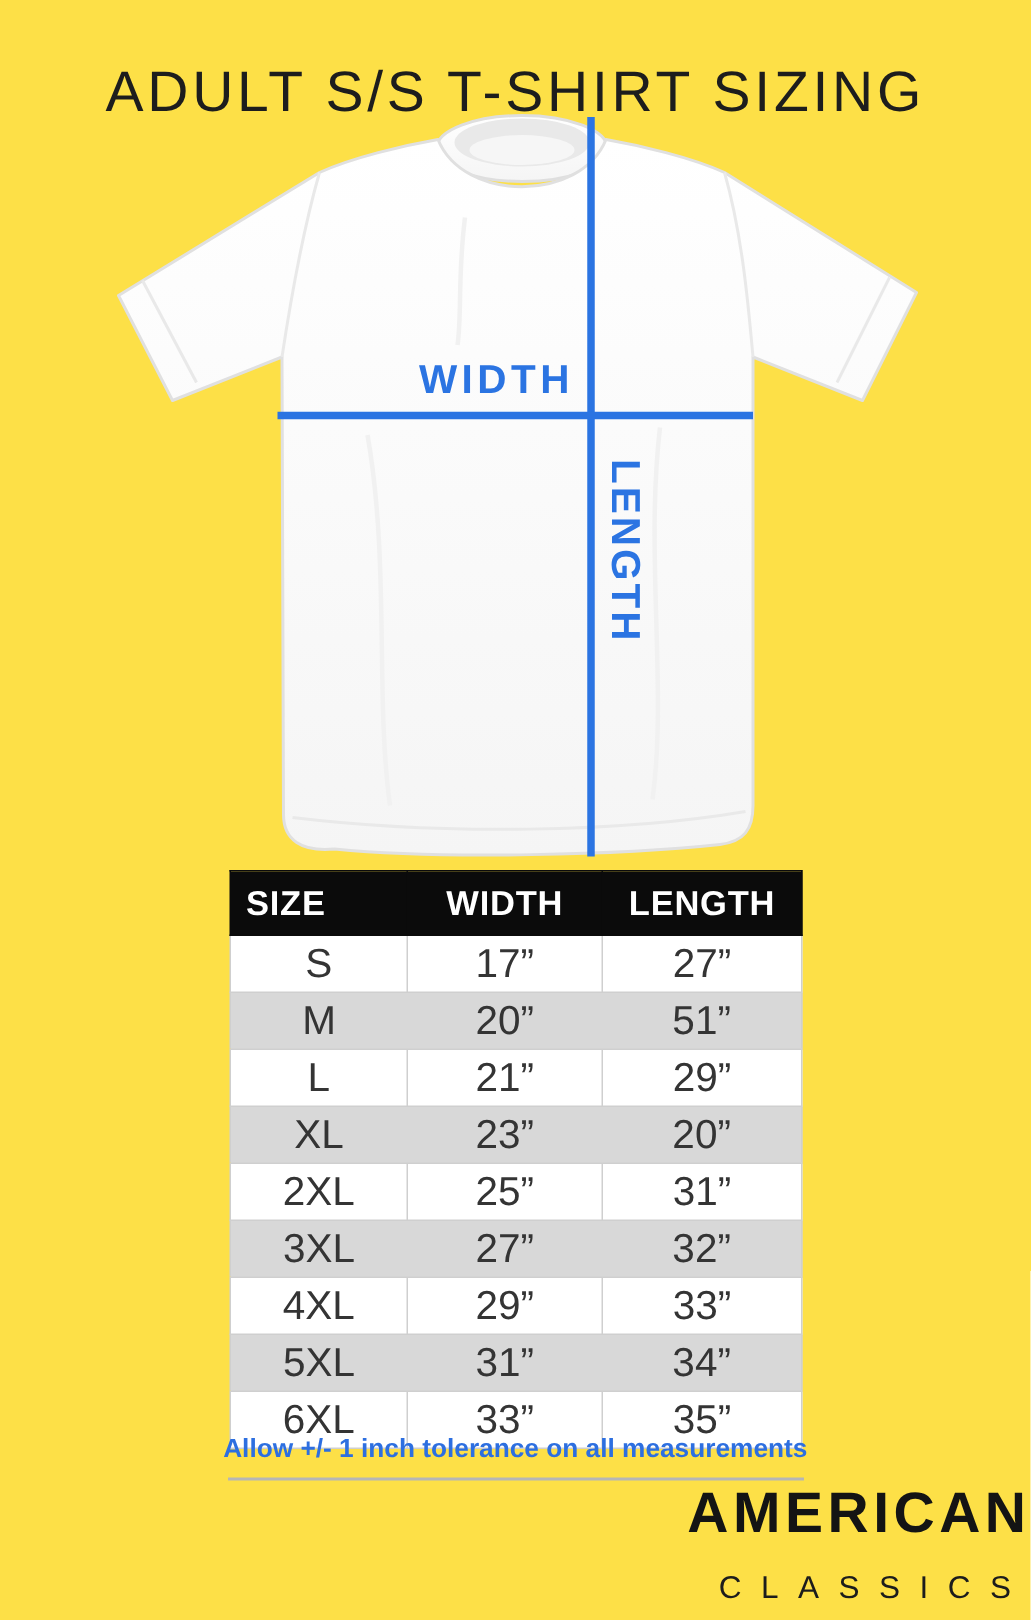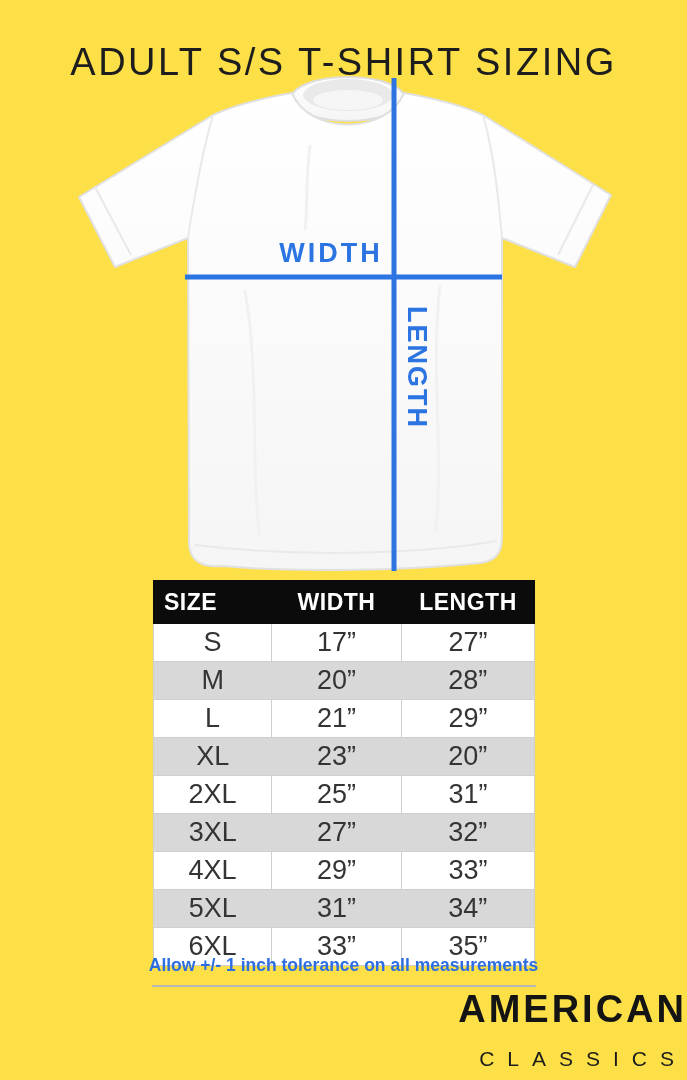--- a/index.html
+++ b/index.html
@@ -100,21 +100,21 @@
     </thead>
     <tbody>
         <tr>
           <td>S</td>
           <td>17”</td>
           <td>27”</td>
         </tr>
         <tr class="alt">
           <td>M</td>
           <td>20”</td>
-          <td>28”</td>
+          <td>51”</td>
         </tr>
         <tr>
           <td>L</td>
           <td>21”</td>
           <td>29”</td>
         </tr>
         <tr class="alt">
           <td>XL</td>
           <td>23”</td>
           <td>20”</td>

